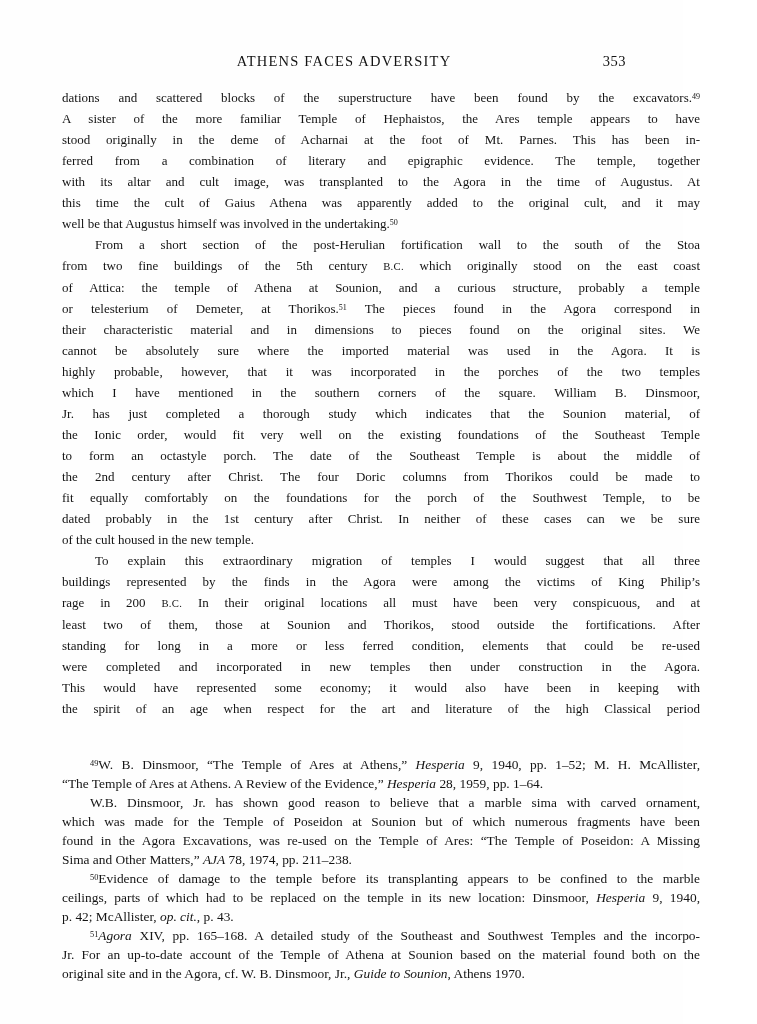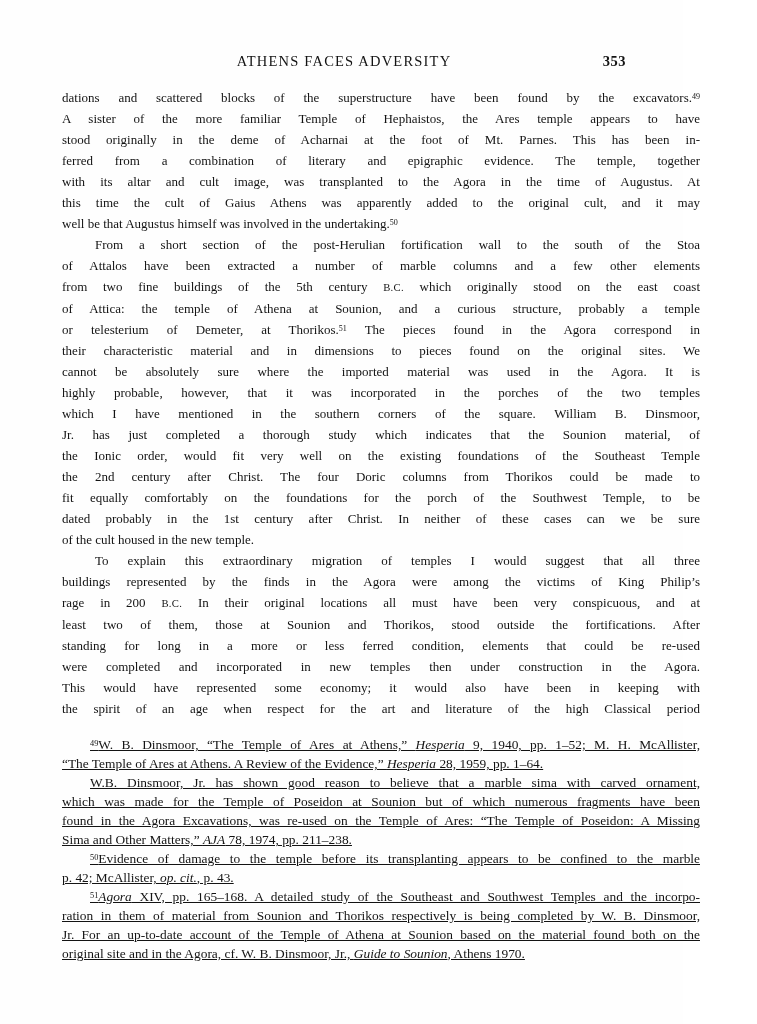--- a/index.html
+++ b/index.html
@@ -19,40 +19,39 @@
     position: absolute;
     left: 62px; right: 57px; top: 53px;
     text-align: center;
     font-size: 14.5px;
     letter-spacing: 1.2px;
   }
   .page-number {
     position: absolute;
     right: 0; top: 0;
     letter-spacing: 0.5px;
-    font-weight: bold;
   }
   .content {
     position: absolute;
     left: 62px; top: 87px;
     width: 638px;
   }
   .para { margin: 0; }
   .line {
     text-align: justify;
     text-align-last: justify;
     white-space: normal;
   }
   .line.end { text-align-last: left; }
   .body-line {
     font-size: 13px;
     line-height: 21px;
   }
   .body-line.indent { text-indent: 33px; }
-  .footnotes { margin-top: 16px; text-decoration: underline; }
+  .footnotes { margin-top: 36px; }
   .footnote-line {
     font-size: 13.4px;
     line-height: 19px;
   }
   .footnote-line.indent { text-indent: 28px; }
   .line sup {
     font-size: 0.62em;
     line-height: 0;
     vertical-align: 0.38em;
     letter-spacing: 0;
@@ -69,35 +68,35 @@
     <span class="page-number">353</span>
   </header>
   <main class="content">
     <section class="body-text" id="body-text">
         <div class="para">
           <div class="line body-line">dations and scattered blocks of the superstructure have been found by the excavators.<sup>49</sup></div>
           <div class="line body-line">A sister of the more familiar Temple of Hephaistos, the Ares temple appears to have</div>
           <div class="line body-line">stood originally in the deme of Acharnai at the foot of Mt. Parnes. This has been in-</div>
           <div class="line body-line">ferred from a combination of literary and epigraphic evidence. The temple, together</div>
           <div class="line body-line">with its altar and cult image, was transplanted to the Agora in the time of Augustus. At</div>
-          <div class="line body-line">this time the cult of Gaius Athens was apparently added to the original cult, and it may</div>
+          <div class="line body-line">this time the cult of Gaius Athena was apparently added to the original cult, and it may</div>
           <div class="line body-line end">well be that Augustus himself was involved in the undertaking.<sup>50</sup></div>
         </div>
         <div class="para">
           <div class="line body-line indent">From a short section of the post-Herulian fortification wall to the south of the Stoa</div>
-          <div class="line body-line">of Attalos have been extracted a number of marble columns and a few other elements</div>
           <div class="line body-line">from two fine buildings of the 5th century <span class="sc">B.C.</span> which originally stood on the east coast</div>
           <div class="line body-line">of Attica: the temple of Athena at Sounion, and a curious structure, probably a temple</div>
           <div class="line body-line">or telesterium of Demeter, at Thorikos.<sup>51</sup> The pieces found in the Agora correspond in</div>
           <div class="line body-line">their characteristic material and in dimensions to pieces found on the original sites. We</div>
           <div class="line body-line">cannot be absolutely sure where the imported material was used in the Agora. It is</div>
           <div class="line body-line">highly probable, however, that it was incorporated in the porches of the two temples</div>
           <div class="line body-line">which I have mentioned in the southern corners of the square. William B. Dinsmoor,</div>
           <div class="line body-line">Jr. has just completed a thorough study which indicates that the Sounion material, of</div>
           <div class="line body-line">the Ionic order, would fit very well on the existing foundations of the Southeast Temple</div>
+          <div class="line body-line">to form an octastyle porch. The date of the Southeast Temple is about the middle of</div>
           <div class="line body-line">the 2nd century after Christ. The four Doric columns from Thorikos could be made to</div>
           <div class="line body-line">fit equally comfortably on the foundations for the porch of the Southwest Temple, to be</div>
           <div class="line body-line">dated probably in the 1st century after Christ. In neither of these cases can we be sure</div>
           <div class="line body-line end">of the cult housed in the new temple.</div>
         </div>
         <div class="para">
           <div class="line body-line indent">To explain this extraordinary migration of temples I would suggest that all three</div>
           <div class="line body-line">buildings represented by the finds in the Agora were among the victims of King Philip’s</div>
           <div class="line body-line">rage in 200 <span class="sc">B.C.</span> In their original locations all must have been very conspicuous, and at</div>
           <div class="line body-line">least two of them, those at Sounion and Thorikos, stood outside the fortifications. After</div>
@@ -113,23 +112,23 @@
           <div class="line footnote-line end">“The Temple of Ares at Athens. A Review of the Evidence,” <i>Hesperia</i> 28, 1959, pp. 1–64.</div>
         </div>
         <div class="para">
           <div class="line footnote-line indent">W.B. Dinsmoor, Jr. has shown good reason to believe that a marble sima with carved ornament,</div>
           <div class="line footnote-line">which was made for the Temple of Poseidon at Sounion but of which numerous fragments have been</div>
           <div class="line footnote-line">found in the Agora Excavations, was re-used on the Temple of Ares: “The Temple of Poseidon: A Missing</div>
           <div class="line footnote-line end">Sima and Other Matters,” <i>AJA</i> 78, 1974, pp. 211–238.</div>
         </div>
         <div class="para">
           <div class="line footnote-line indent"><sup>50</sup>Evidence of damage to the temple before its transplanting appears to be confined to the marble</div>
+          <div class="line footnote-line">ceilings, parts of which had to be replaced on the temple in its new location: Dinsmoor, <i>Hesperia</i> 9, 1940,</div>
           <div class="line footnote-line end">p. 42; McAllister, <i>op. cit.</i>, p. 43.</div>
         </div>
         <div class="para">
           <div class="line footnote-line indent"><sup>51</sup><i>Agora</i> XIV, pp. 165–168. A detailed study of the Southeast and Southwest Temples and the incorpo-</div>
-          <div class="line footnote-line">ration in them of material from Sounion and Thorikos respectively is being completed by W. B. Dinsmoor,</div>
           <div class="line footnote-line">Jr. For an up-to-date account of the Temple of Athena at Sounion based on the material found both on the</div>
           <div class="line footnote-line end">original site and in the Agora, cf. W. B. Dinsmoor, Jr., <i>Guide to Sounion</i>, Athens 1970.</div>
         </div>
       </section>
   </main>
 </div>
 
 </body></html>

